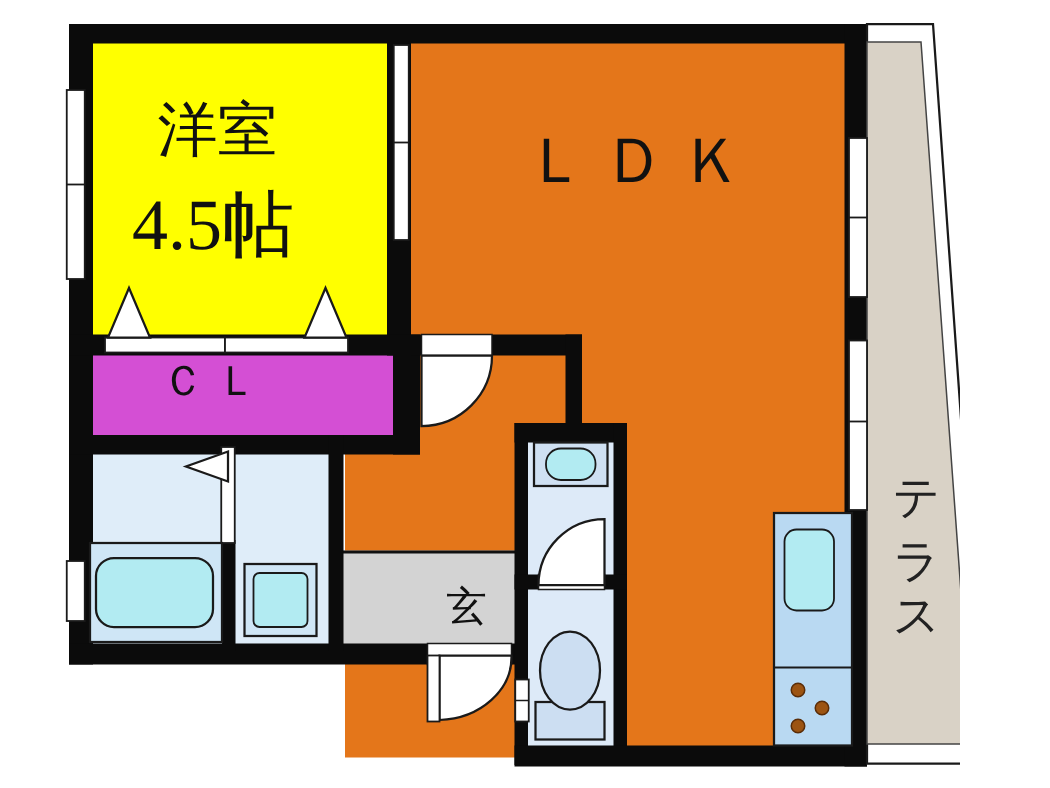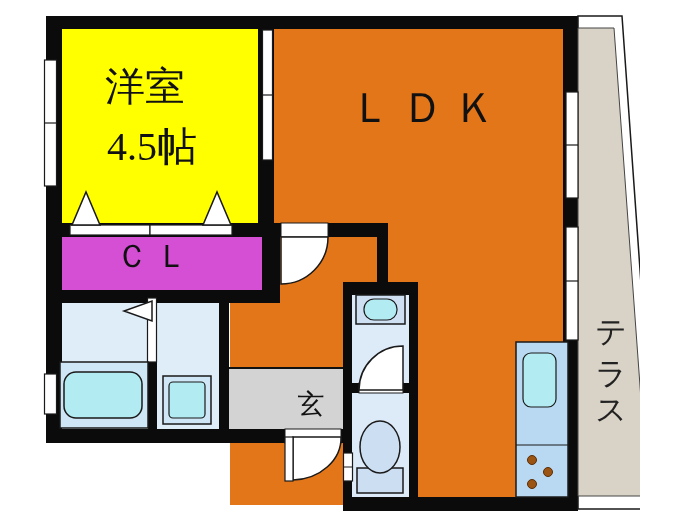--- a/index.html
+++ b/index.html
@@ -5,24 +5,24 @@
   html,body{margin:0;padding:0;background:#fff;}
   .plan{position:relative;width:640px;height:525px;background:#ffffff;overflow:hidden;
         font-family:"Liberation Serif","DejaVu Serif",serif;text-decoration:underline;}
   .room,.wall,.label{position:absolute;}
   .wall{background:#0b0b0b;z-index:3;}
   .room{z-index:1;}
   .room.over{z-index:2;}
   svg.overlay{position:absolute;left:0;top:0;z-index:4;}
   .label{z-index:5;color:#111;text-align:center;line-height:1.05;}
   .lbl-western{left:45px;top:66px;width:200px;font-size:40px;}
-  .lbl-western-size{left:52px;top:126px;width:200px;font-size:40px;}
+  .lbl-western-size{left:42px;top:126px;width:200px;font-size:48px;}
   .lbl-ldk{left:328px;top:86px;width:200px;font-size:42px;letter-spacing:10px;}
   .lbl-ldk-size{left:328px;top:140px;width:200px;font-size:40px;letter-spacing:2px;}
-  .lbl-cl{left:56px;top:240px;width:200px;font-size:32px;letter-spacing:8px;}
+  .lbl-cl{left:44px;top:240px;width:200px;font-size:28px;letter-spacing:8px;}
   .lbl-genkan{left:294px;top:390px;width:34px;font-size:27px;}
   .lbl-terrace{left:594px;top:300px;font-size:31px;letter-spacing:5px;color:#222;
                writing-mode:vertical-rl;text-orientation:upright;}
 </style>
 </head>
 <body>
 
 <div class="plan">
 
   <div class="room" style="left:230px;top:26px;width:338px;height:479px;background:#e4761a;"></div>

